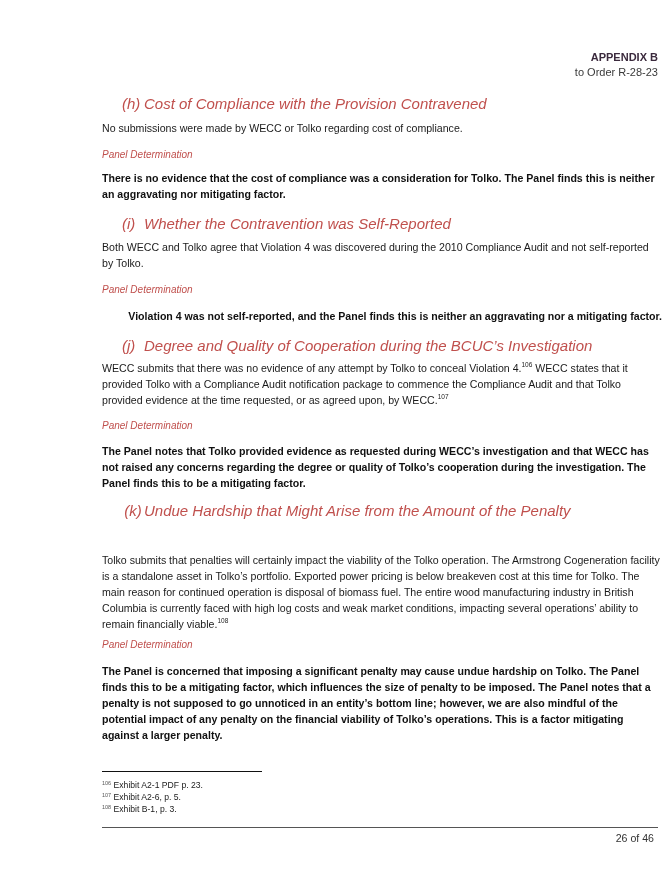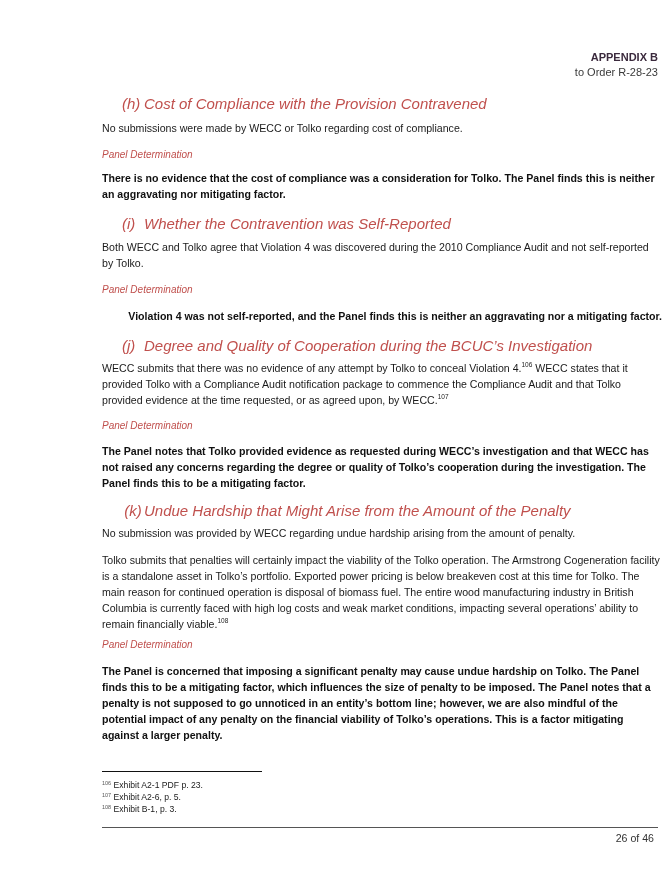--- a/index.html
+++ b/index.html
@@ -137,21 +137,20 @@
   <div class="h-sub" style="top:333px;">
     <span class="letter">(j)</span><span>Degree and Quality of Cooperation during the BCUC’s Investigation</span>
   </div>
   <div class="para" style="top:356px;"><span>WECC submits that there was no evidence of any attempt by Tolko to conceal Violation 4.</span><sup>106</sup><span> WECC states that it provided Tolko with a Compliance Audit notification package to commence the Compliance Audit and that Tolko provided evidence at the time requested, or as agreed upon, by WECC.</span><sup>107</sup></div>
   <div class="h-panel" style="top:416px;">Panel Determination</div>
   <div class="para bold" style="top:439px;">The Panel notes that Tolko provided evidence as requested during WECC’s investigation and that WECC has not raised any concerns regarding the degree or quality of Tolko’s cooperation during the investigation. The Panel finds this to be a mitigating factor.</div>
 
   <div class="h-sub" style="top:498px;text-align:center;">
     <span class="letter">(k)</span><span>Undue Hardship that Might Arise from the Amount of the Penalty</span>
   </div>
-  <div class="para" style="top:521px;">No submission was provided by WECC regarding undue hardship arising from the amount of penalty.</div>
   <div class="para" style="top:548px;"><span>Tolko submits that penalties will certainly impact the viability of the Tolko operation. The Armstrong Cogeneration facility is a standalone asset in Tolko’s portfolio. Exported power pricing is below breakeven cost at this time for Tolko. The main reason for continued operation is disposal of biomass fuel. The entire wood manufacturing industry in British Columbia is currently faced with high log costs and weak market conditions, impacting several operations’ ability to remain financially viable.</span><sup>108</sup></div>
   <div class="h-panel" style="top:635px;">Panel Determination</div>
   <div class="para bold" style="top:659px;">The Panel is concerned that imposing a significant penalty may cause undue hardship on Tolko. The Panel finds this to be a mitigating factor, which influences the size of penalty to be imposed. The Panel notes that a penalty is not supposed to go unnoticed in an entity’s bottom line; however, we are also mindful of the potential impact of any penalty on the financial viability of Tolko’s operations. This is a factor mitigating against a larger penalty.</div>
 
   <div class="fn-rule"></div>
   <div class="footnotes">
     <div><sup>106</sup> <span>Exhibit A2-1 PDF p. 23.</span></div>
     <div><sup>107</sup> <span>Exhibit A2-6, p. 5.</span></div>
     <div><sup>108</sup> <span>Exhibit B-1, p. 3.</span></div>
   </div>

